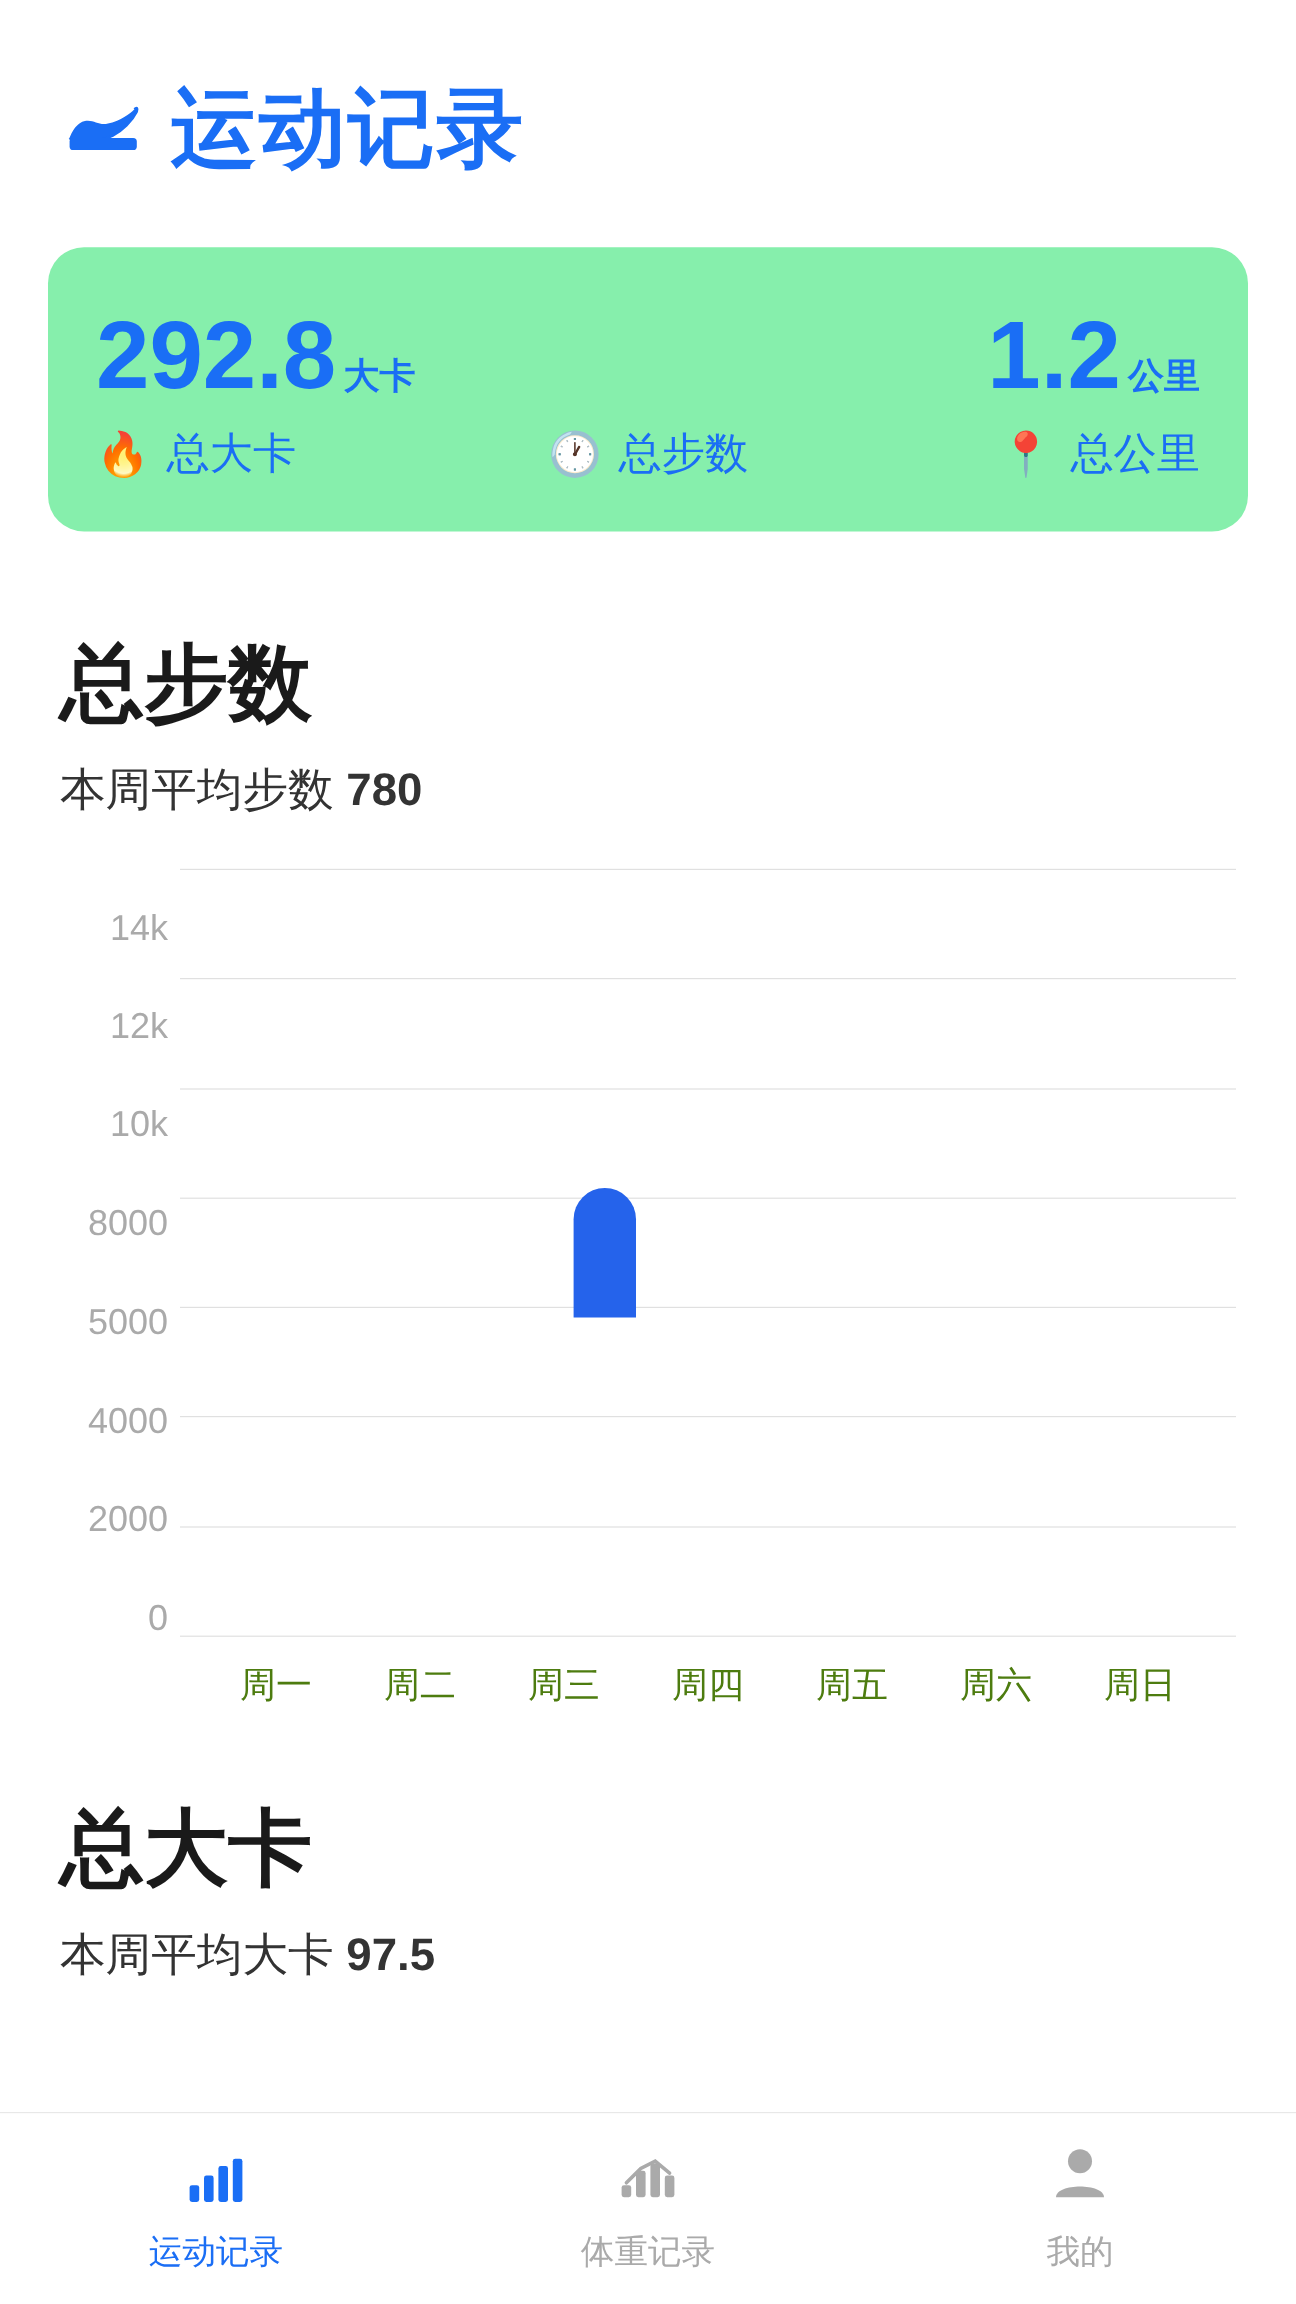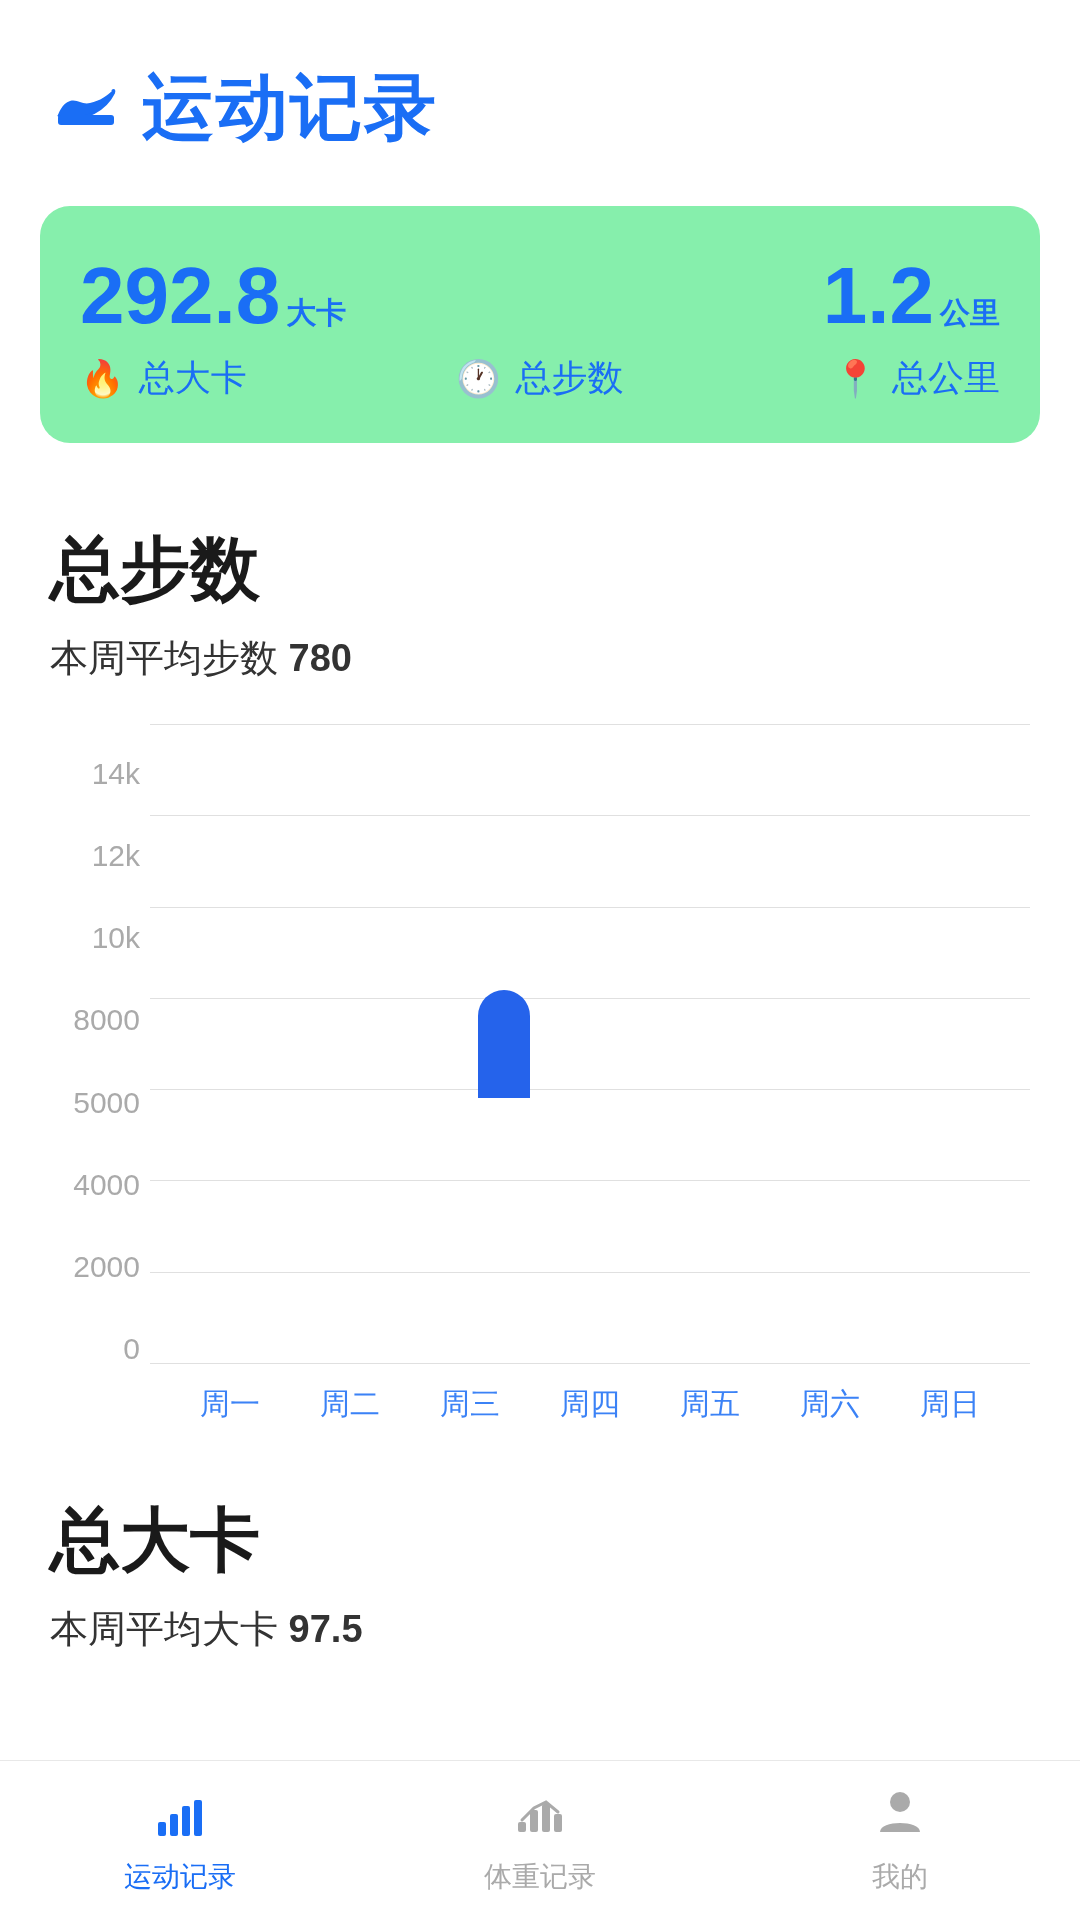--- a/index.html
+++ b/index.html
@@ -184,21 +184,21 @@
       right: 0;
       bottom: 0;
       height: 80px;
       display: flex;
       justify-content: space-around;
       align-items: center;
       padding: 0 20px;
     }
     .x-label {
       font-size: 30px;
-      color: #3b82f6;
+      color: #4d7c0f;
       text-align: center;
       flex: 1;
     }
 
     
     .bottom-nav {
       position: fixed;
       bottom: 0;
       left: 0;
       width: 1080px;

